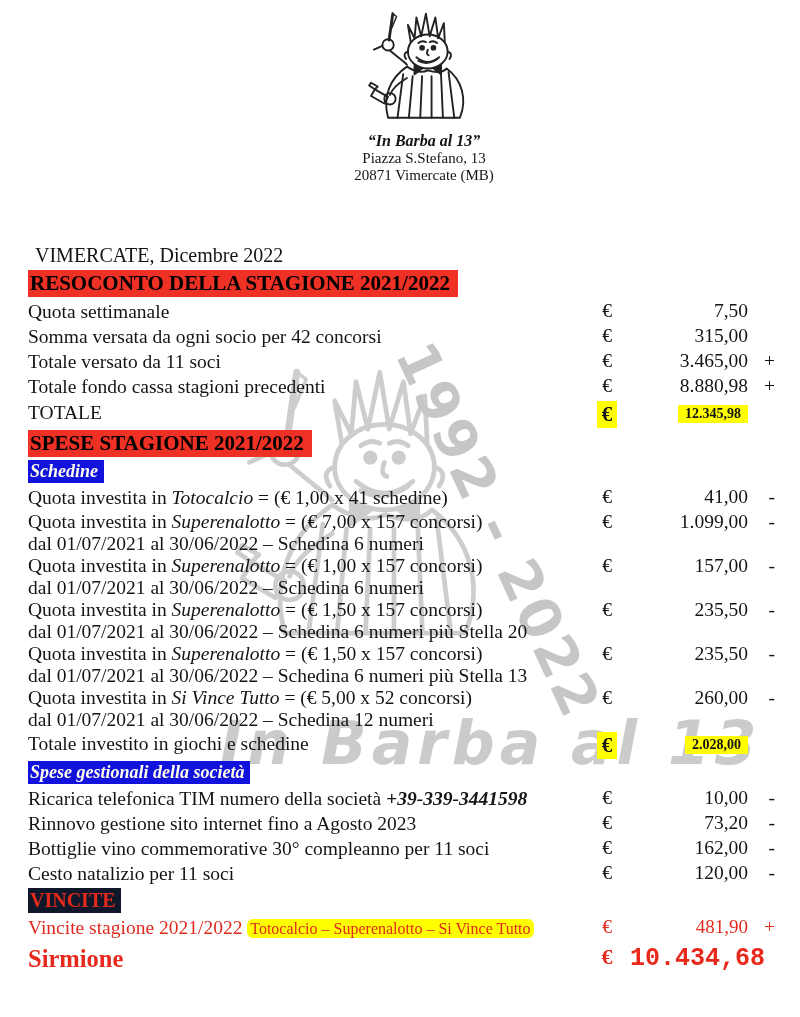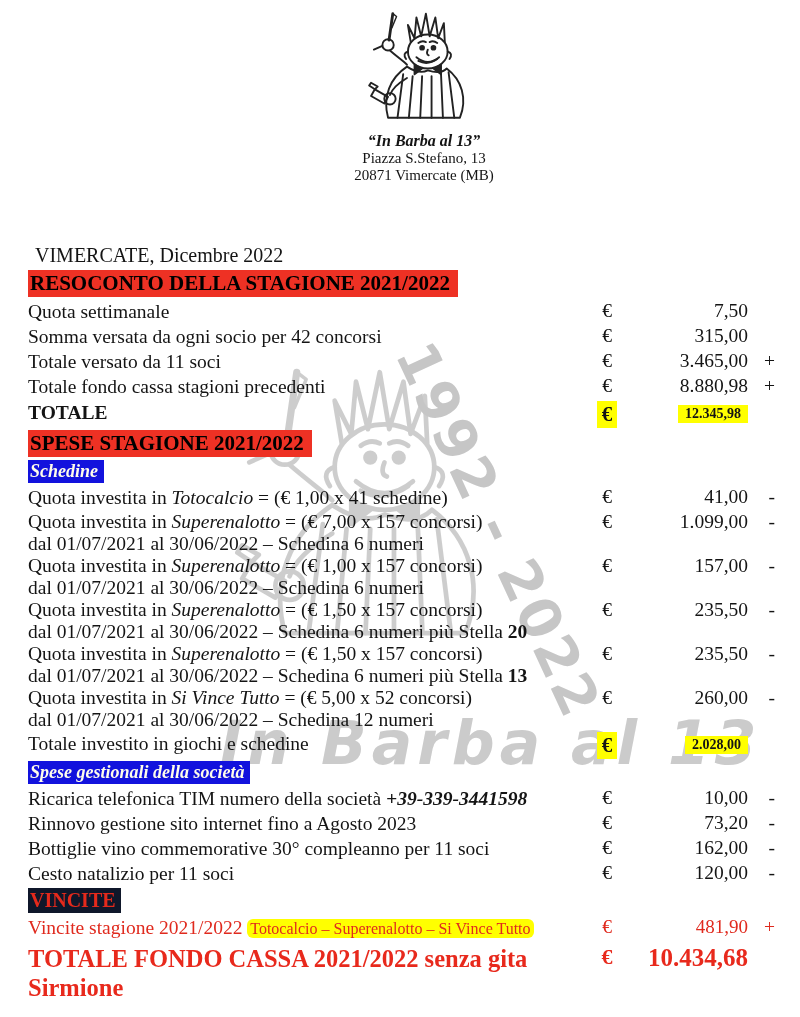--- a/index.html
+++ b/index.html
@@ -32,35 +32,35 @@
 
   .row{display:flex;align-items:flex-start;margin:1px 0;}
   .lbl{flex:1;font-size:19.5px;line-height:24px;}
   .row.multi .lbl{line-height:21.5px;}
   .eur{width:46px;text-align:center;font-size:19.5px;flex:none;}
   .amt{width:118px;text-align:right;font-size:19.5px;flex:none;}
   .sgn{width:27px;text-align:right;font-size:19.5px;flex:none;}
   .cell-in{display:inline-block;}
 
   .s-i{font-style:italic;}
-  .s-b{font-weight:bold;}
+  .s-b{font-weight:normal;}
   .s-bi{font-weight:bold;font-style:italic;}
   .s-hy{background:#ffff00;font-size:16px;padding:1px 3px;border-radius:6px;}
 
   .row.total{margin:2px 0;}
   .row.total .eur .cell-in{background:#ffff00;font-weight:bold;font-size:21px;padding:1px 5px;}
   .row.total .amt .cell-in{background:#ffff00;font-weight:bold;font-size:14px;padding:1px 7px;}
 
   .row.red{color:#e02a1e;}
   .row.red .amt{font-size:19px;}
 
   .row.grand{color:#e8291c;margin-top:3px;}
   .row.grand .lbl{font-size:24.5px;line-height:29px;font-weight:bold;}
   .row.grand .eur{font-size:22px;font-weight:bold;}
-  .row.grand .amt{font-size:25px;font-weight:bold;}
+  .row.grand .amt{font-size:25px;font-weight:bold;font-family:Liberation Mono, monospace;}
 
   .hidden-defs{position:absolute;width:0;height:0;overflow:hidden;}
 </style>
 </head>
 <body>
 
 <div class="page">
 
   <svg class="hidden-defs" aria-hidden="true">
     <defs>
@@ -255,21 +255,20 @@
       <div class="row red">
         <div class="lbl">
           <div class="line"><span>Vincite stagione 2021/2022 </span><span class="s-hy">Totocalcio – Superenalotto – Si Vince Tutto</span></div>
         </div>
         <span class="eur"><span class="cell-in">€</span></span>
         <span class="amt"><span class="cell-in">481,90</span></span>
         <span class="sgn">+</span>
       </div>
       <div class="row grand multi">
         <div class="lbl">
-          <div class="line"><span>TOTALE FONDO CASSA 2021/2022 senza gita</span></div>
           <div class="line"><span>Sirmione</span></div>
         </div>
         <span class="eur"><span class="cell-in">€</span></span>
         <span class="amt"><span class="cell-in">10.434,68</span></span>
         <span class="sgn"></span>
       </div>
     </div>
 
 </div>
 

